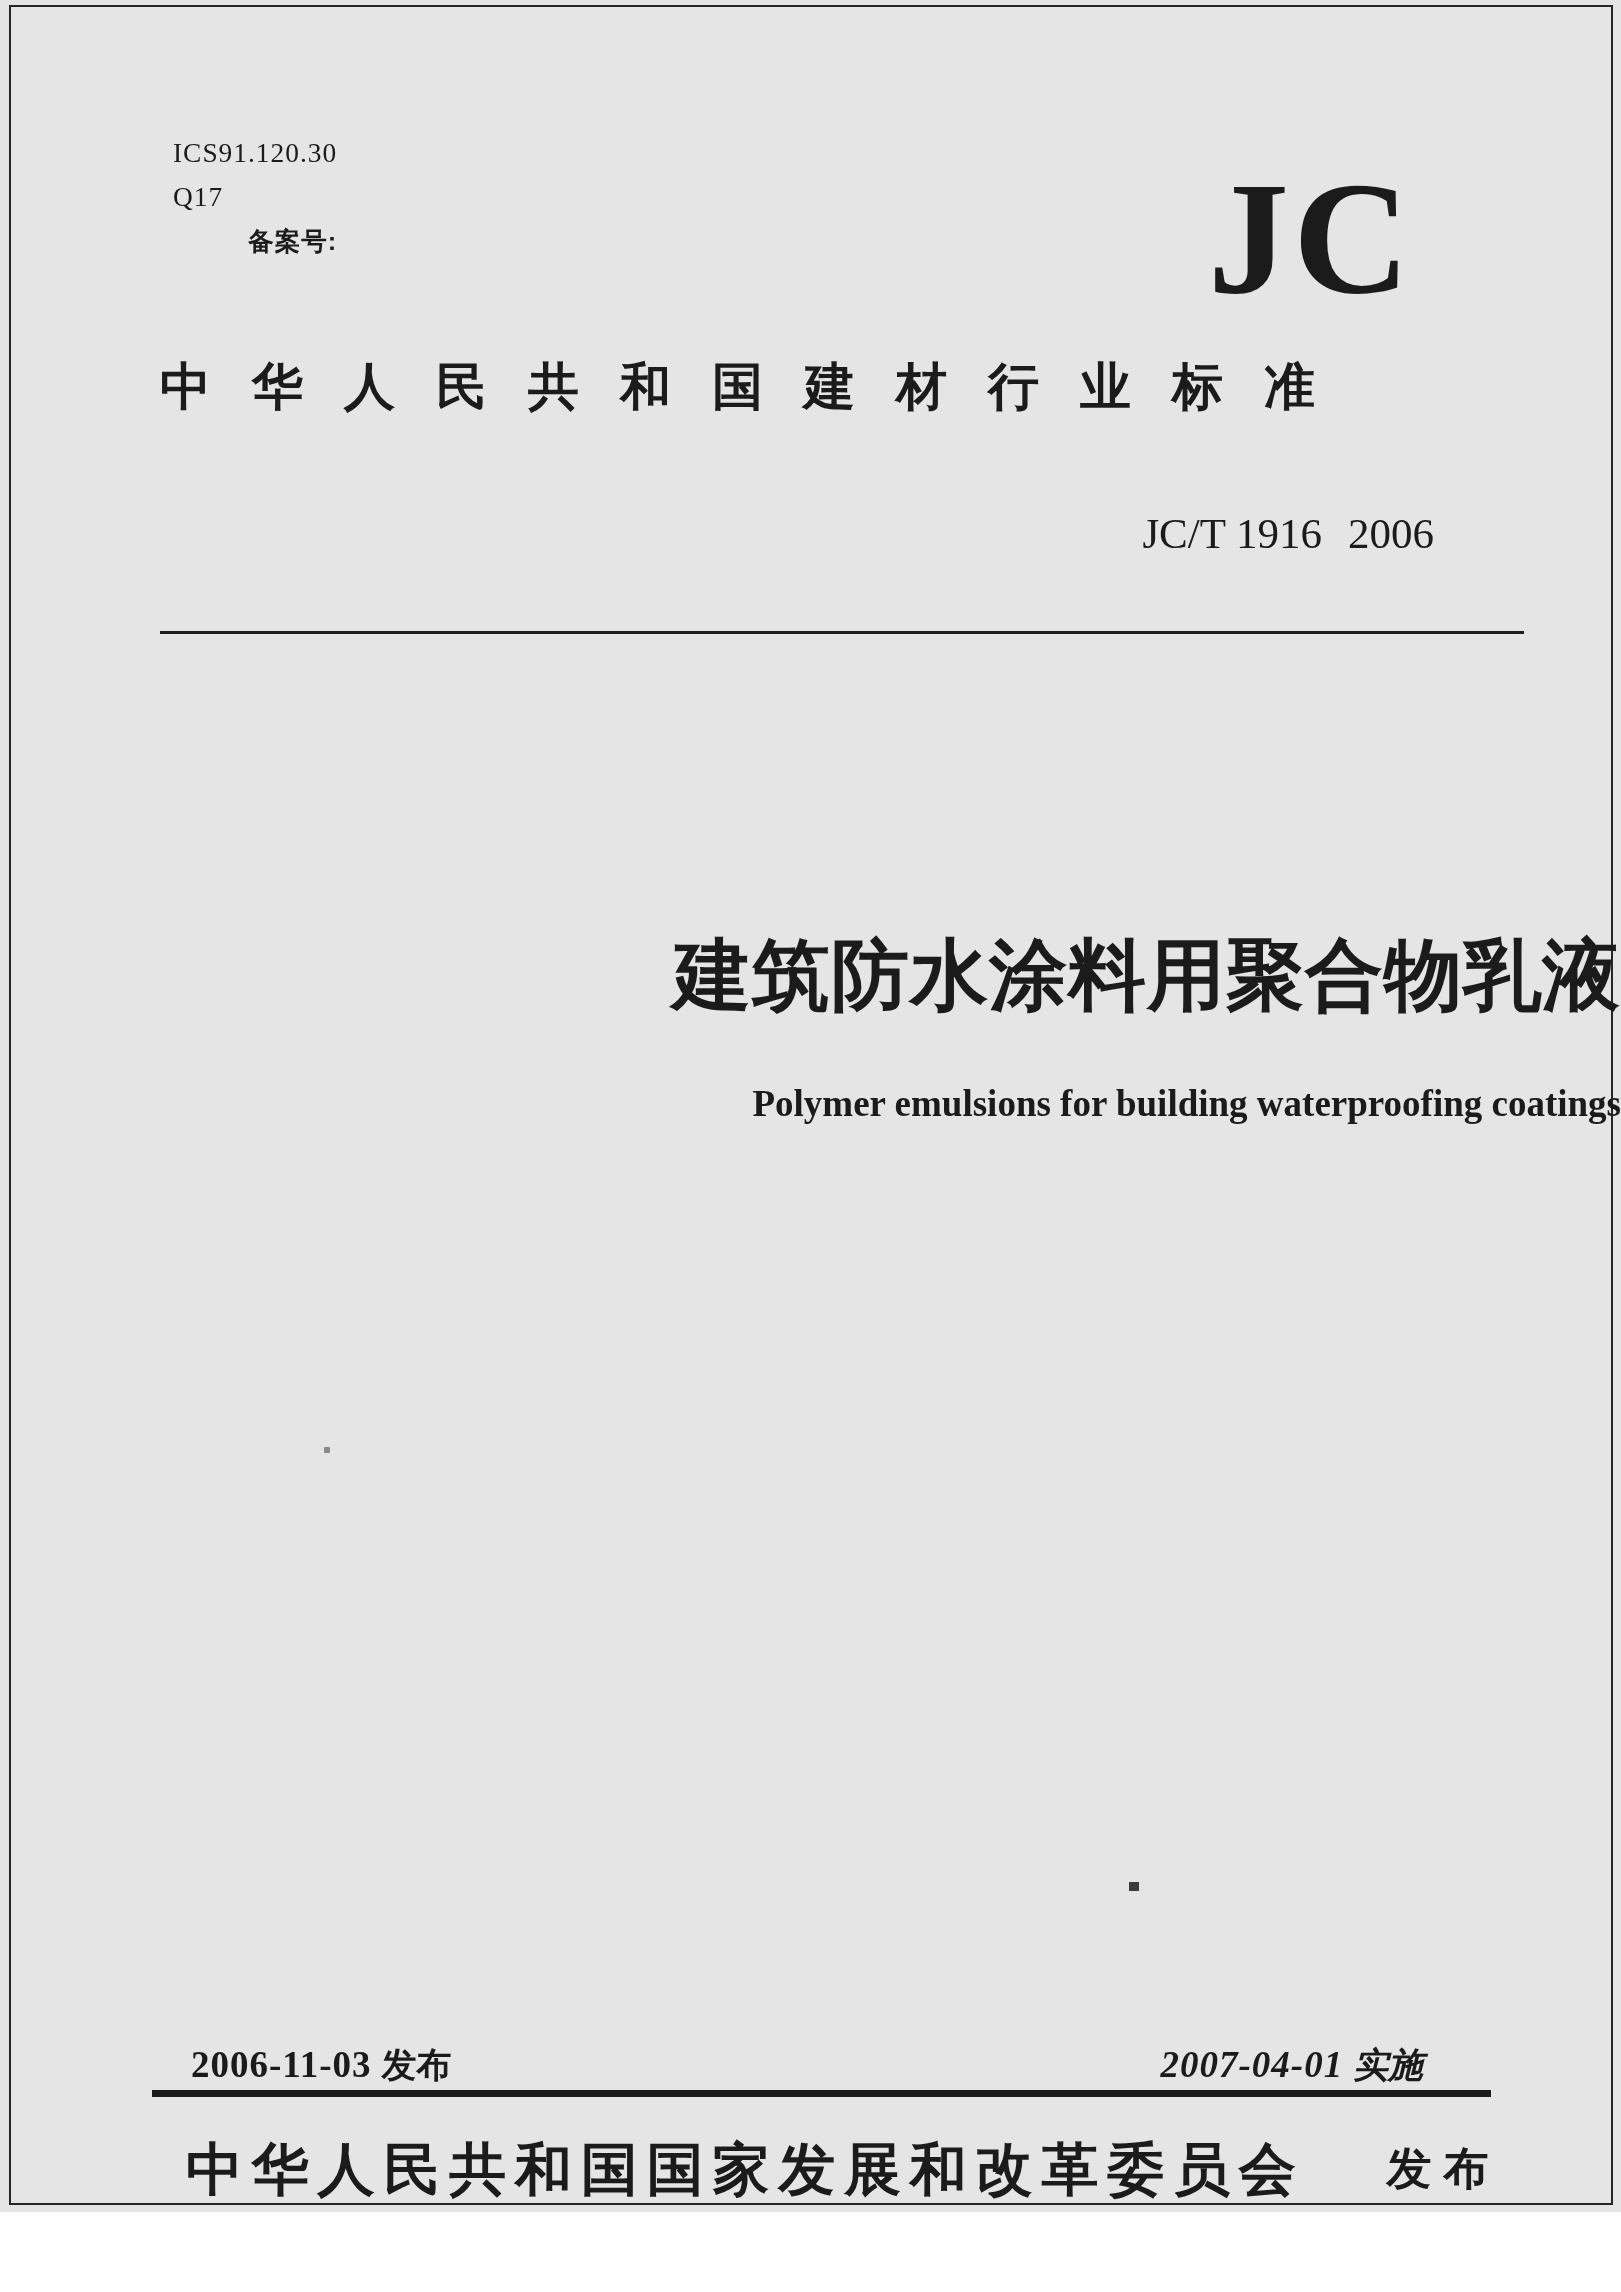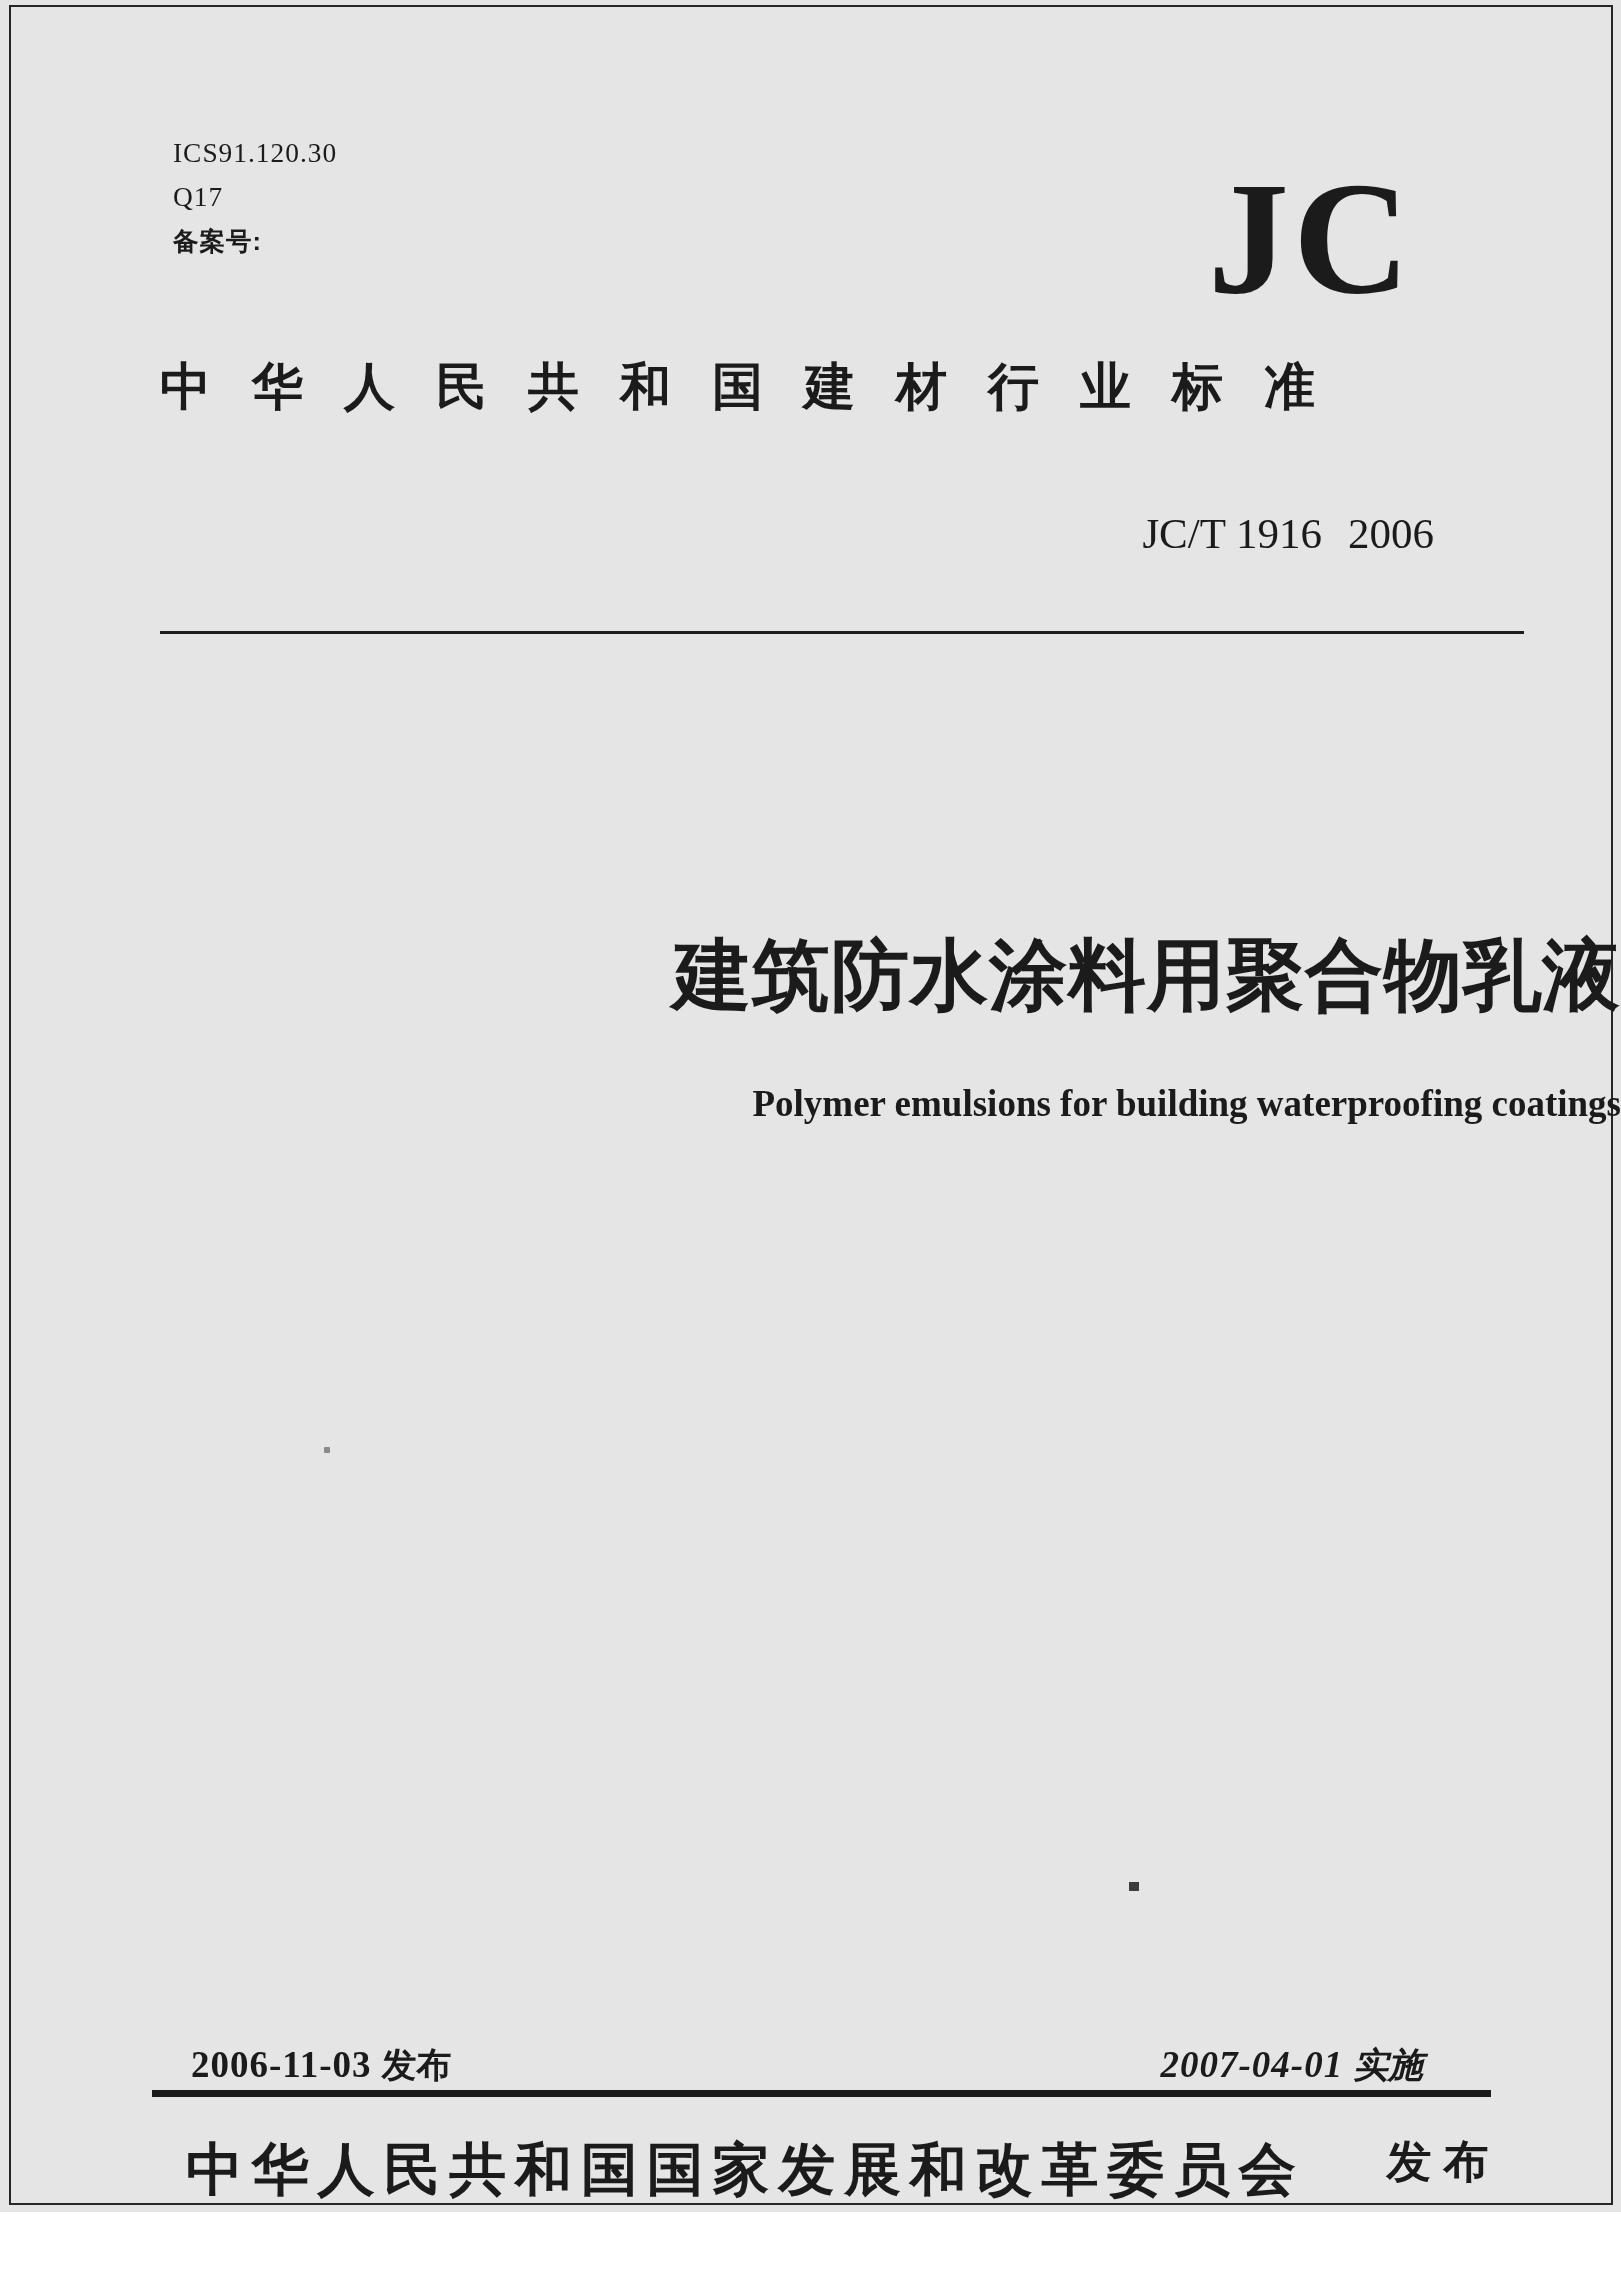--- a/index.html
+++ b/index.html
@@ -20,21 +20,21 @@
     pointer-events: none;
   }
   .meta {
     position: absolute;
     left: 173px; top: 131px;
     font-size: 27.4px;
     line-height: 44px;
     letter-spacing: 1px;
     font-family: "Liberation Serif", serif;
   }
-  .meta .record { font-family: "Liberation Sans", sans-serif; font-weight: bold; font-size: 25.5px; }
+  .meta .record { font-family: "Liberation Sans", sans-serif; font-weight: bold; font-size: 25.5px; text-align: right; }
   .jc-logo {
     position: absolute;
     left: 1208px; top: 157px;
     font-family: "Liberation Serif", serif;
     font-weight: bold;
     font-size: 162px;
     line-height: 1;
     letter-spacing: 3.9px;
   }
   .std-heading {
@@ -109,21 +109,21 @@
   .rule-thick {
     position: absolute;
     left: 152px; top: 2090px;
     width: 1339px; height: 6.9px;
     background: #1b1b1b;
   }
   .issuer {
     position: absolute;
     left: 186px; top: 2135px;
     display: flex;
-    align-items: flex-start;
+    align-items: center;
     white-space: nowrap;
   }
   .issuer .name {
     font-size: 57px;
     font-weight: bold;
     letter-spacing: 8.8px;
     line-height: 1.2;
   }
   .issuer .publish {
     font-size: 45px;

